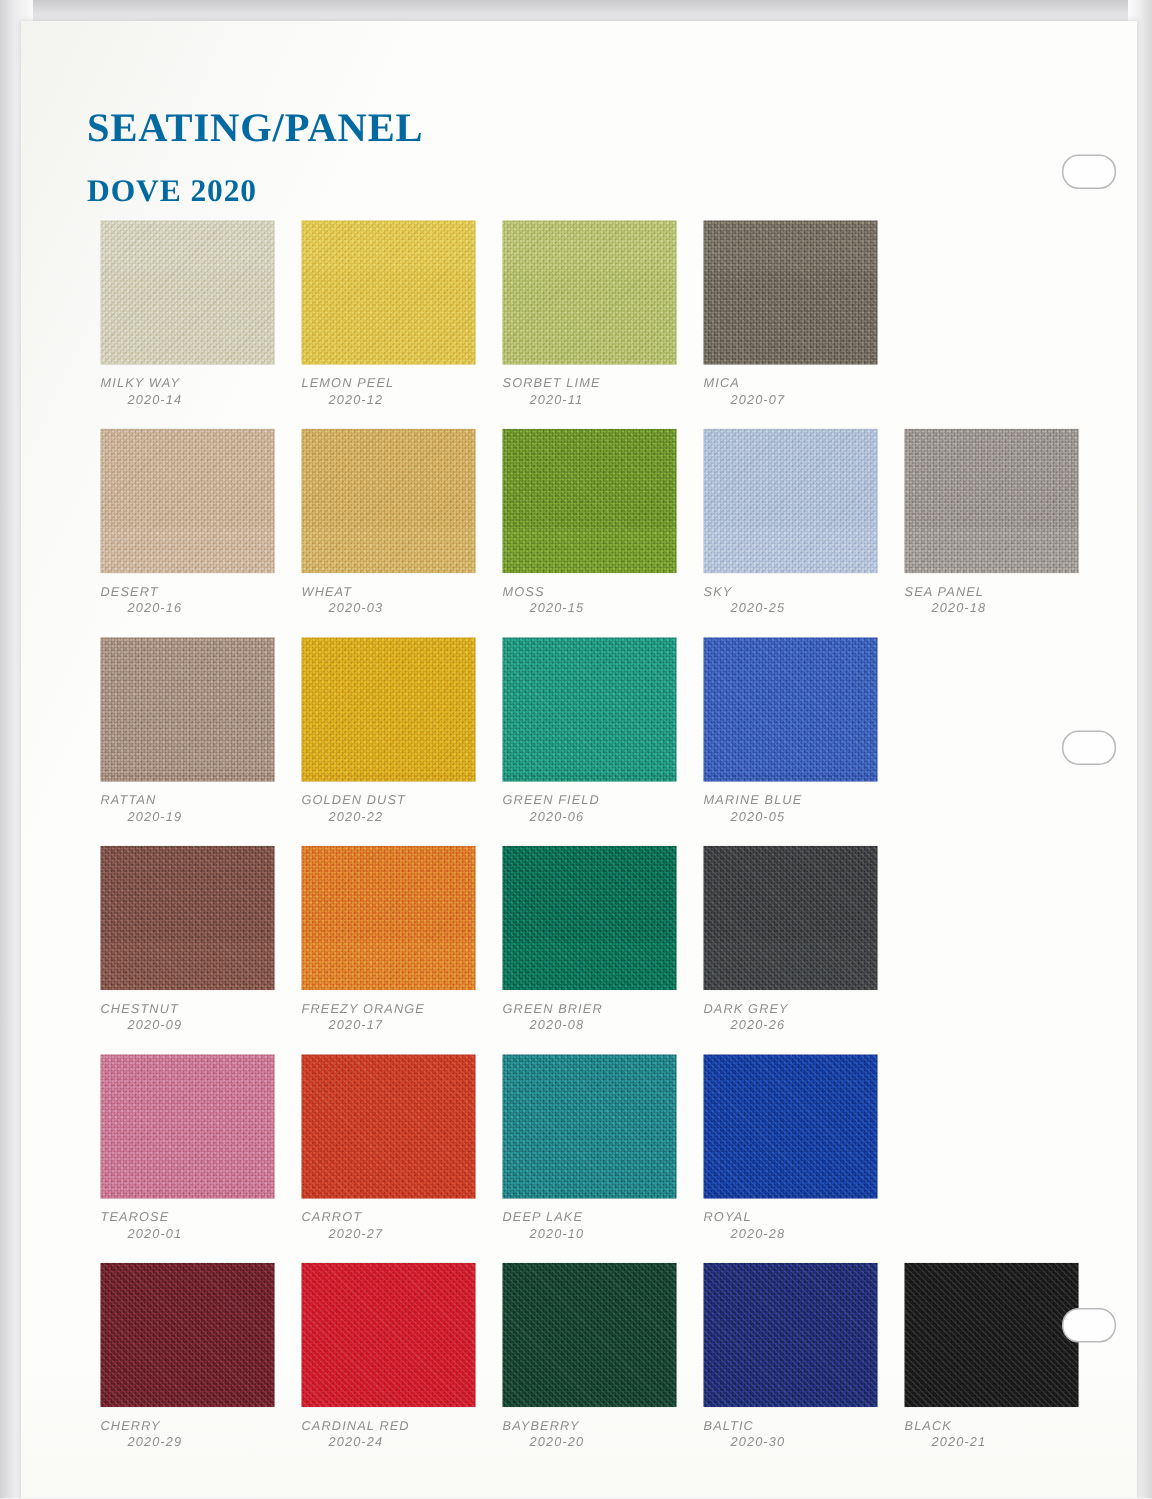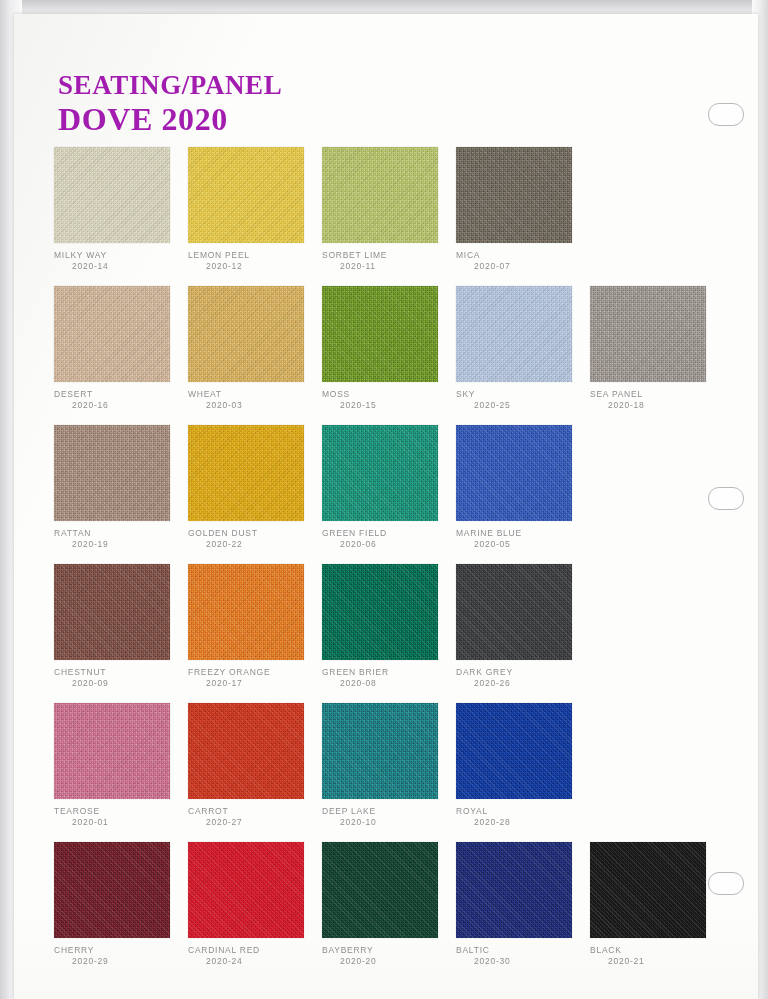--- a/index.html
+++ b/index.html
@@ -60,34 +60,35 @@
 
   
   #header {
     position: absolute;
     left: 44px;
     top: 58px;
   }
   .title-line {
     font-family: "Liberation Serif", serif;
     font-weight: bold;
-    color: #a21caf;
+    color: #0369a1;
     letter-spacing: 0.6px;
     line-height: 1.0;
     white-space: nowrap;
   }
   #title-main { font-size: 27px; }
-  #title-sub  { font-size: 32px; margin-top: 4px; }
+  #title-sub  { font-size: 21px; margin-top: 18px; }
 
   
   #grid {
     position: absolute;
-    left: 40px;
+    left: 53px;
     top: 133px;
     width: 670px;
+    font-style: italic;
   }
   .swatch-row {
     display: flex;
     height: 139px;
   }
   .swatch-cell {
     width: 134px;
     position: relative;
   }
   .swatch-chip {

